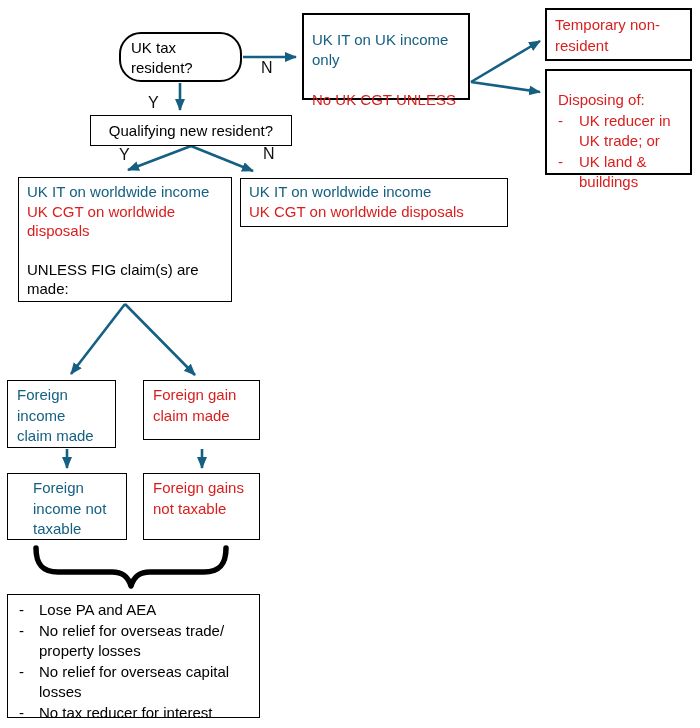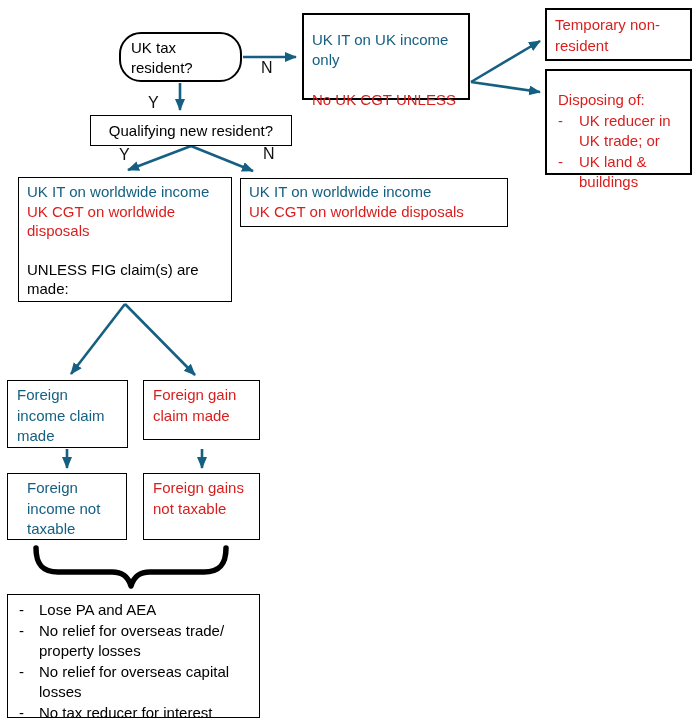--- a/index.html
+++ b/index.html
@@ -29,23 +29,23 @@
   
   .b-uktax{left:119px;top:32px;width:123px;height:50px;padding:4px 10px;border-width:2px;border-radius:22px;}
   .b-qualify{left:90px;top:115px;width:202px;height:31px;border-width:1.5px;
              display:flex;align-items:center;justify-content:center;}
   .b-ukit{left:302px;top:13px;width:168px;height:87px;padding:15px 8px;border-width:2px;}
   .b-temp{left:545px;top:8px;width:147px;height:53px;padding:4px 8px;border-width:2px;line-height:21px;}
   .b-disp{left:545px;top:69px;width:147px;height:106px;padding:19px 5px 3px 11px;border-width:2px;line-height:20.5px;}
   .b-disp .dash{width:21px;}
   .b-wwfig{left:18px;top:177px;width:214px;height:125px;padding:4px 8px;line-height:19.5px;}
   .b-wwplain{left:240px;top:178px;width:268px;height:49px;padding:3px 8px;}
-  .b-fic{left:7px;top:380px;width:121px;height:68px;padding:4px 14px 4px 9px;line-height:20.5px;}
+  .b-fic{left:7px;top:380px;width:109px;height:68px;padding:4px 14px 4px 9px;line-height:20.5px;}
   .b-fgc{left:143px;top:380px;width:117px;height:60px;padding:4px 22px 4px 9px;line-height:20.5px;}
-  .b-fint{left:7px;top:473px;width:120px;height:67px;padding:4px 14px 4px 19px;line-height:20.5px;}
+  .b-fint{left:7px;top:473px;width:120px;height:67px;padding:4px 14px 4px 25px;line-height:20.5px;}
   .b-fgnt{left:143px;top:473px;width:117px;height:67px;padding:4px 10px 4px 9px;line-height:20.5px;}
   .b-conseq{left:7px;top:594px;width:253px;height:124px;padding:5px 8px 5px 11px;border-width:1.5px;line-height:20.6px;}
   .b-conseq .dash{width:20px;}
 
   .l-ntop{left:261px;top:59px;}
   .l-ytop{left:148px;top:94px;}
   .l-ymid{left:119px;top:146px;}
   .l-nmid{left:263px;top:145px;}
 </style>
 </head>

